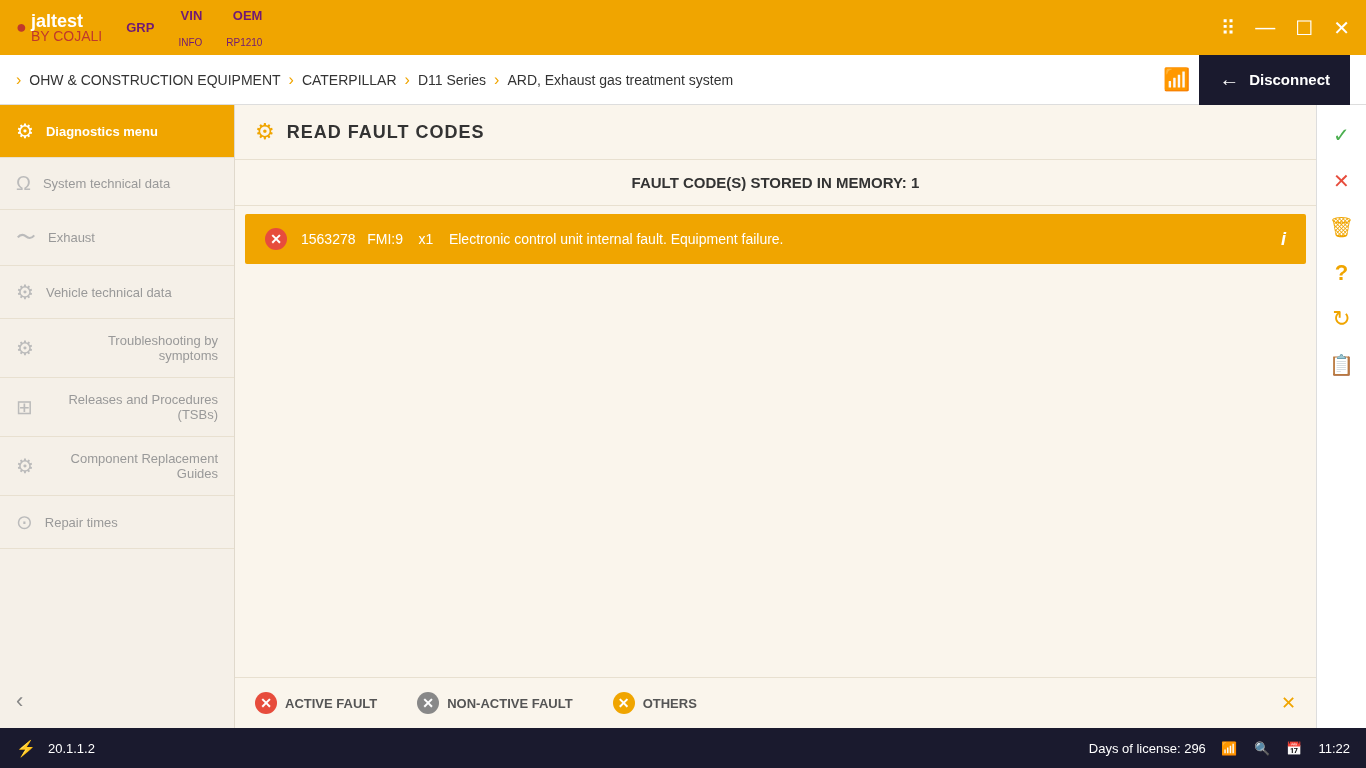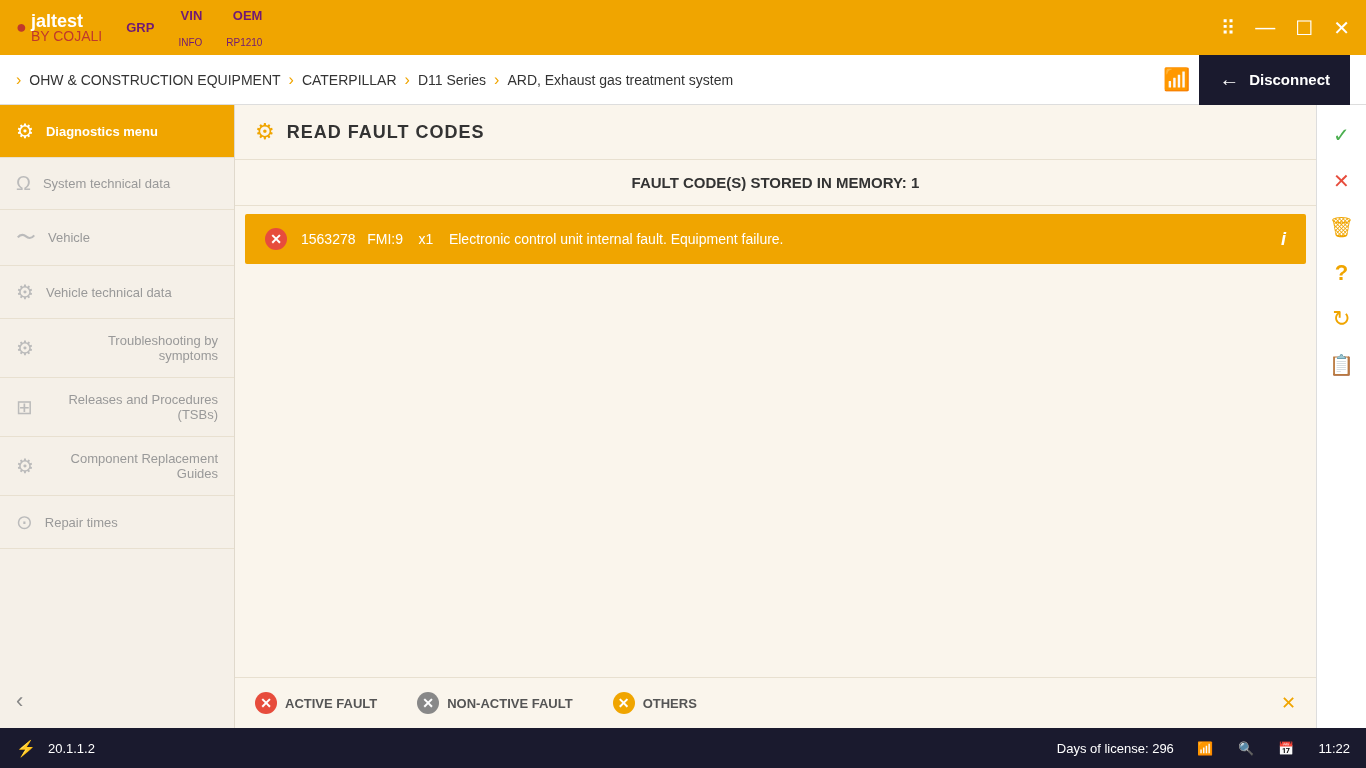--- a/index.html
+++ b/index.html
@@ -109,21 +109,21 @@
     .toolbar-btn.red { color: #e74c3c; }
     .toolbar-btn.orange { color: #f0a500; }
 
     
     .bottom-bar {
       width: 100%; height: 40px; background: #1a1a2e;
       display: flex; align-items: center; justify-content: space-between;
       padding: 0 16px;
     }
     .bottom-left { display: flex; align-items: center; gap: 12px; color: white; font-size: 13px; }
-    .bottom-right { display: flex; align-items: center; gap: 24px; color: white; font-size: 13px; }
+    .bottom-right { display: flex; align-items: center; gap: 16px; color: white; font-size: 13px; }
     .usb-icon { font-size: 16px; color: white; }
     .icon-cross-circle {
       width: 22px; height: 22px; border-radius: 50%;
       background: #e74c3c; display: flex; align-items: center; justify-content: center;
       color: white; font-size: 14px; font-weight: bold; flex-shrink: 0;
     }
     .icon-cross-circle-gray {
       width: 22px; height: 22px; border-radius: 50%;
       background: #888; display: flex; align-items: center; justify-content: center;
       color: white; font-size: 14px; font-weight: bold; flex-shrink: 0;
@@ -192,21 +192,21 @@
     <div class="sidebar-item active">
       <span class="sidebar-icon">⚙</span>
       <span class="sidebar-label">Diagnostics menu</span>
     </div>
     <div class="sidebar-item">
       <span class="sidebar-icon">Ω</span>
       <span class="sidebar-label">System technical data</span>
     </div>
     <div class="sidebar-item">
       <span class="sidebar-icon">〜</span>
-      <span class="sidebar-label">Vehicle</span>
+      <span class="sidebar-label">Exhaust</span>
     </div>
     <div class="sidebar-item">
       <span class="sidebar-icon">⚙</span>
       <span class="sidebar-label">Vehicle technical data</span>
     </div>
     <div class="sidebar-item">
       <span class="sidebar-icon">⚙</span>
       <span class="sidebar-label">Troubleshooting by symptoms</span>
     </div>
     <div class="sidebar-item">

